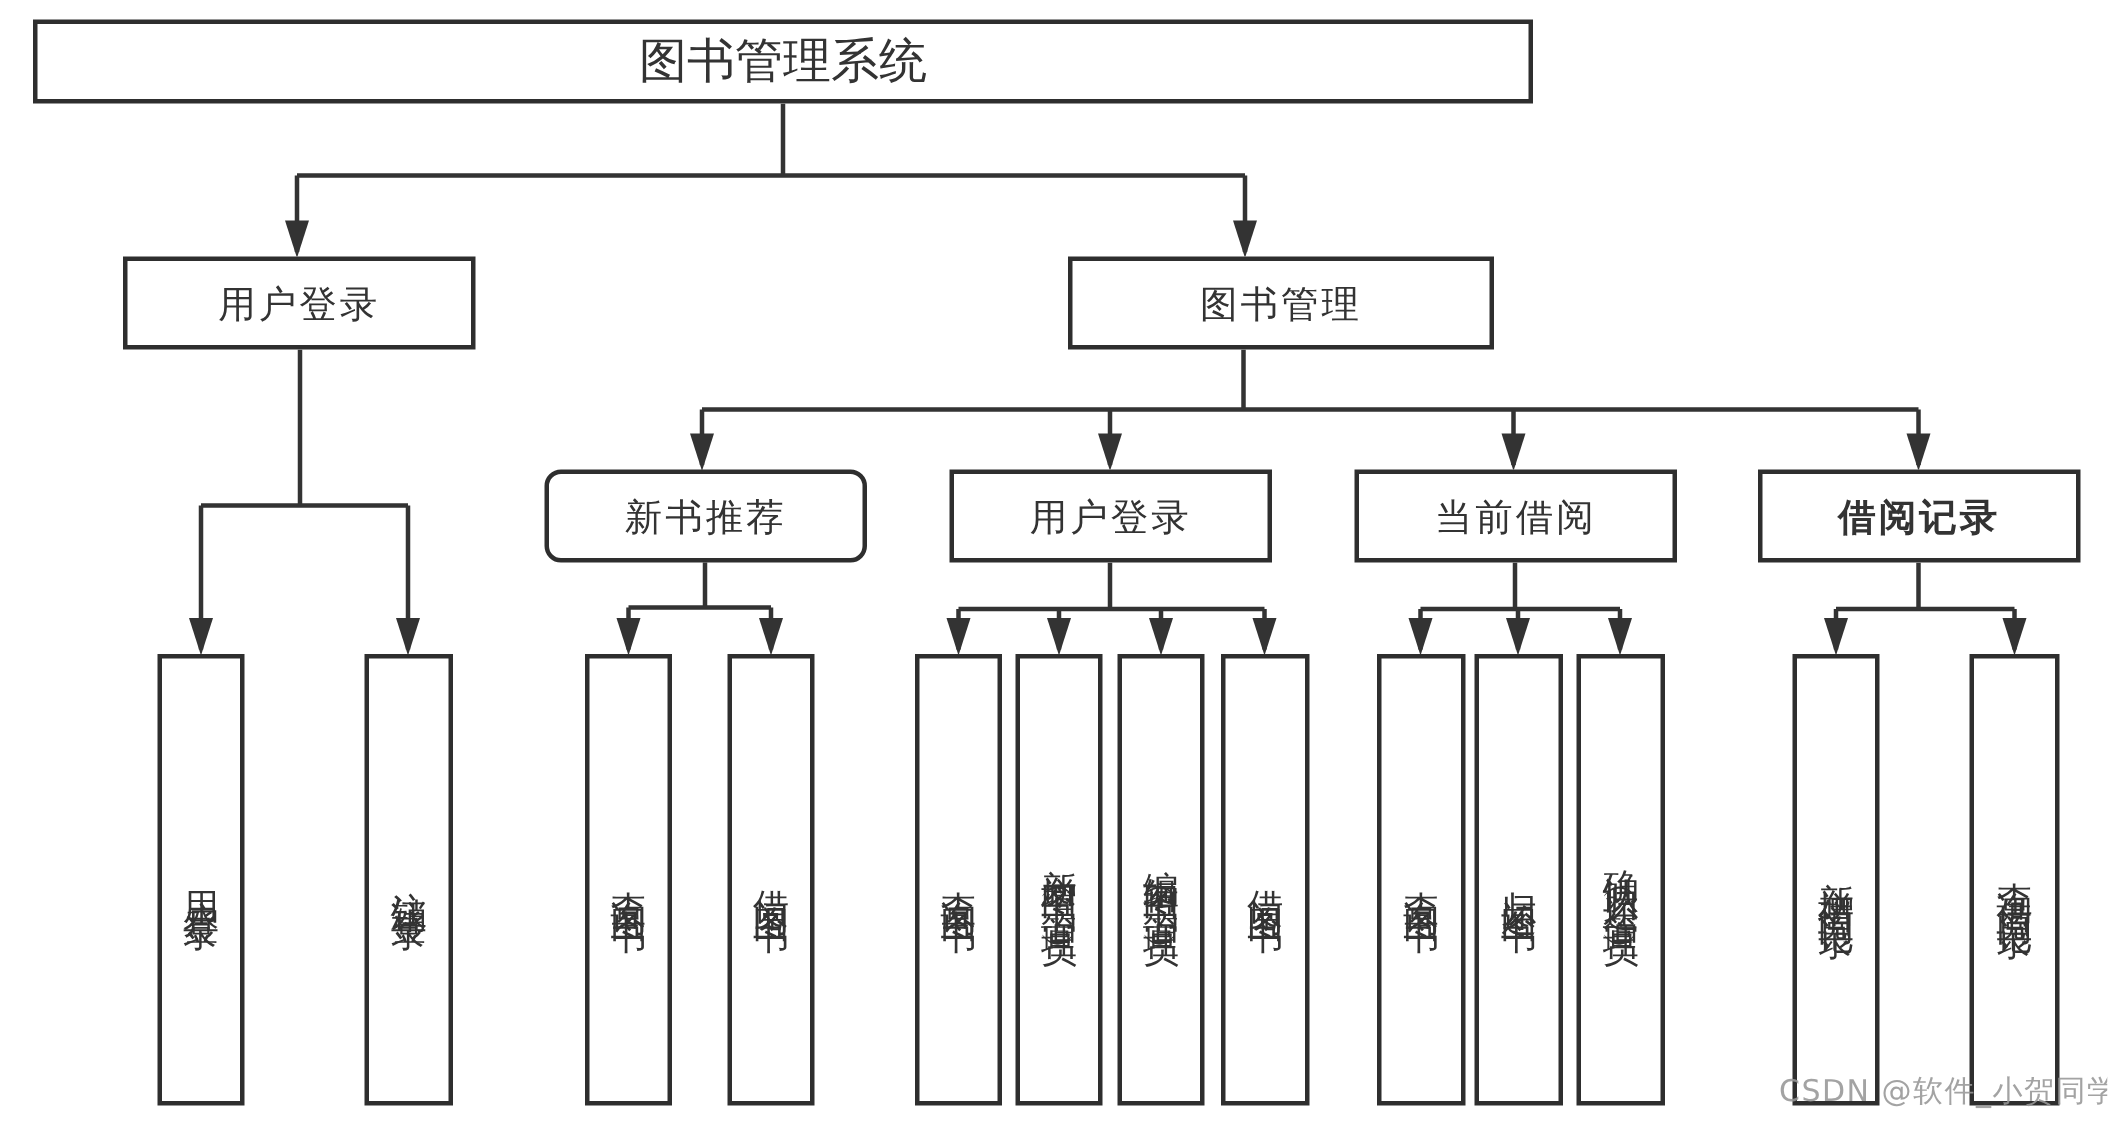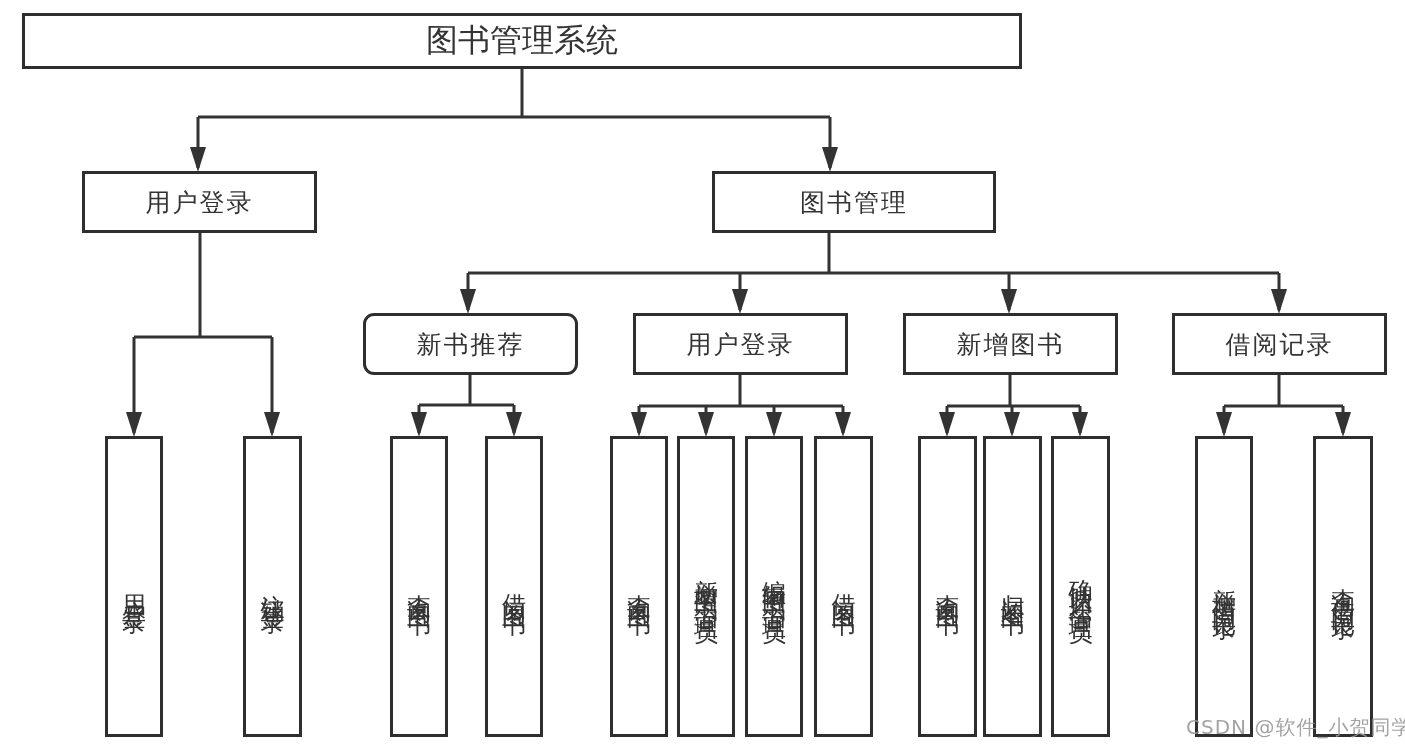--- a/index.html
+++ b/index.html
@@ -108,22 +108,22 @@
     </g>
   </svg>
 
   <div class="node root-node">图书管理系统</div>
 
   <div class="node h-node" style="left:82px; top:171px; width:235px; height:62px;">用户登录</div>
   <div class="node h-node" style="left:712px; top:171px; width:284px; height:62px;">图书管理</div>
 
   <div class="node h-node" style="left:363px; top:313px; width:215px; height:62px;border-radius:11px;">新书推荐</div>
   <div class="node h-node" style="left:633px; top:313px; width:215px; height:62px;">用户登录</div>
-  <div class="node h-node" style="left:903px; top:313px; width:215px; height:62px;">新增图书</div>
-  <div class="node h-node" style="left:1172px; top:313px; width:215px; height:62px;">借阅记录</div>
+  <div class="node h-node" style="left:903px; top:313px; width:215px; height:62px;">当前借阅</div>
+  <div class="node h-node" style="left:1172px; top:313px; width:215px; height:62px;font-weight:bold;">借阅记录</div>
 
   <div class="node leaf" style="left:105px; width:58px;">用户登录</div>
   <div class="node leaf" style="left:243px; width:59px;">注销登录</div>
   <div class="node leaf" style="left:390px; width:58px;">查询图书</div>
   <div class="node leaf" style="left:485px; width:58px;">借阅图书</div>
   <div class="node leaf" style="left:610px; width:58px;">查询图书</div>
   <div class="node leaf" style="left:677px; width:58px;">新增图书（管理员）</div>
   <div class="node leaf" style="left:745px; width:58px;">编辑图书（管理员）</div>
   <div class="node leaf" style="left:814px; width:59px;">借阅图书</div>
   <div class="node leaf" style="left:918px; width:59px;">查询图书</div>

